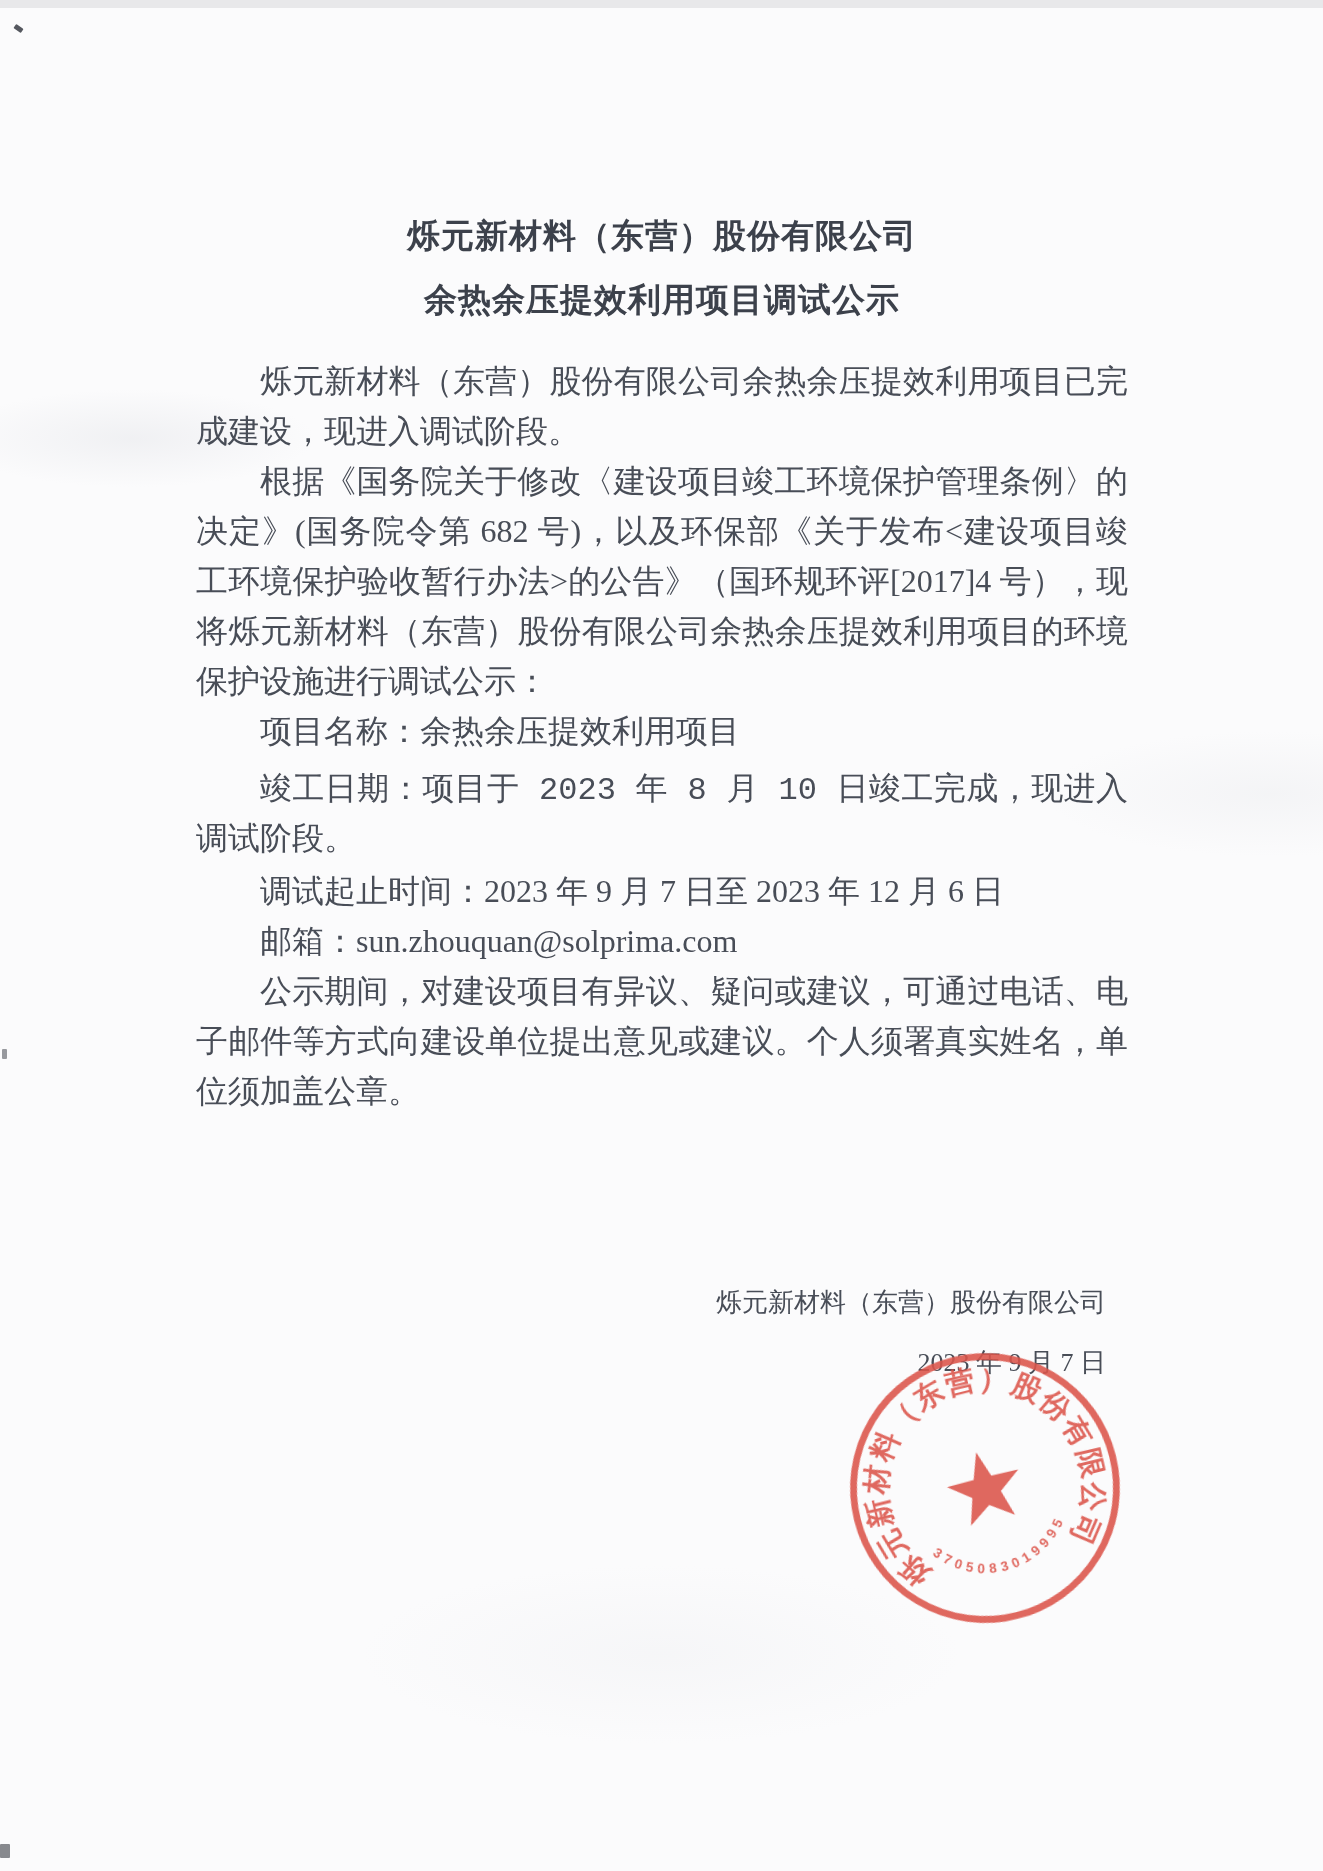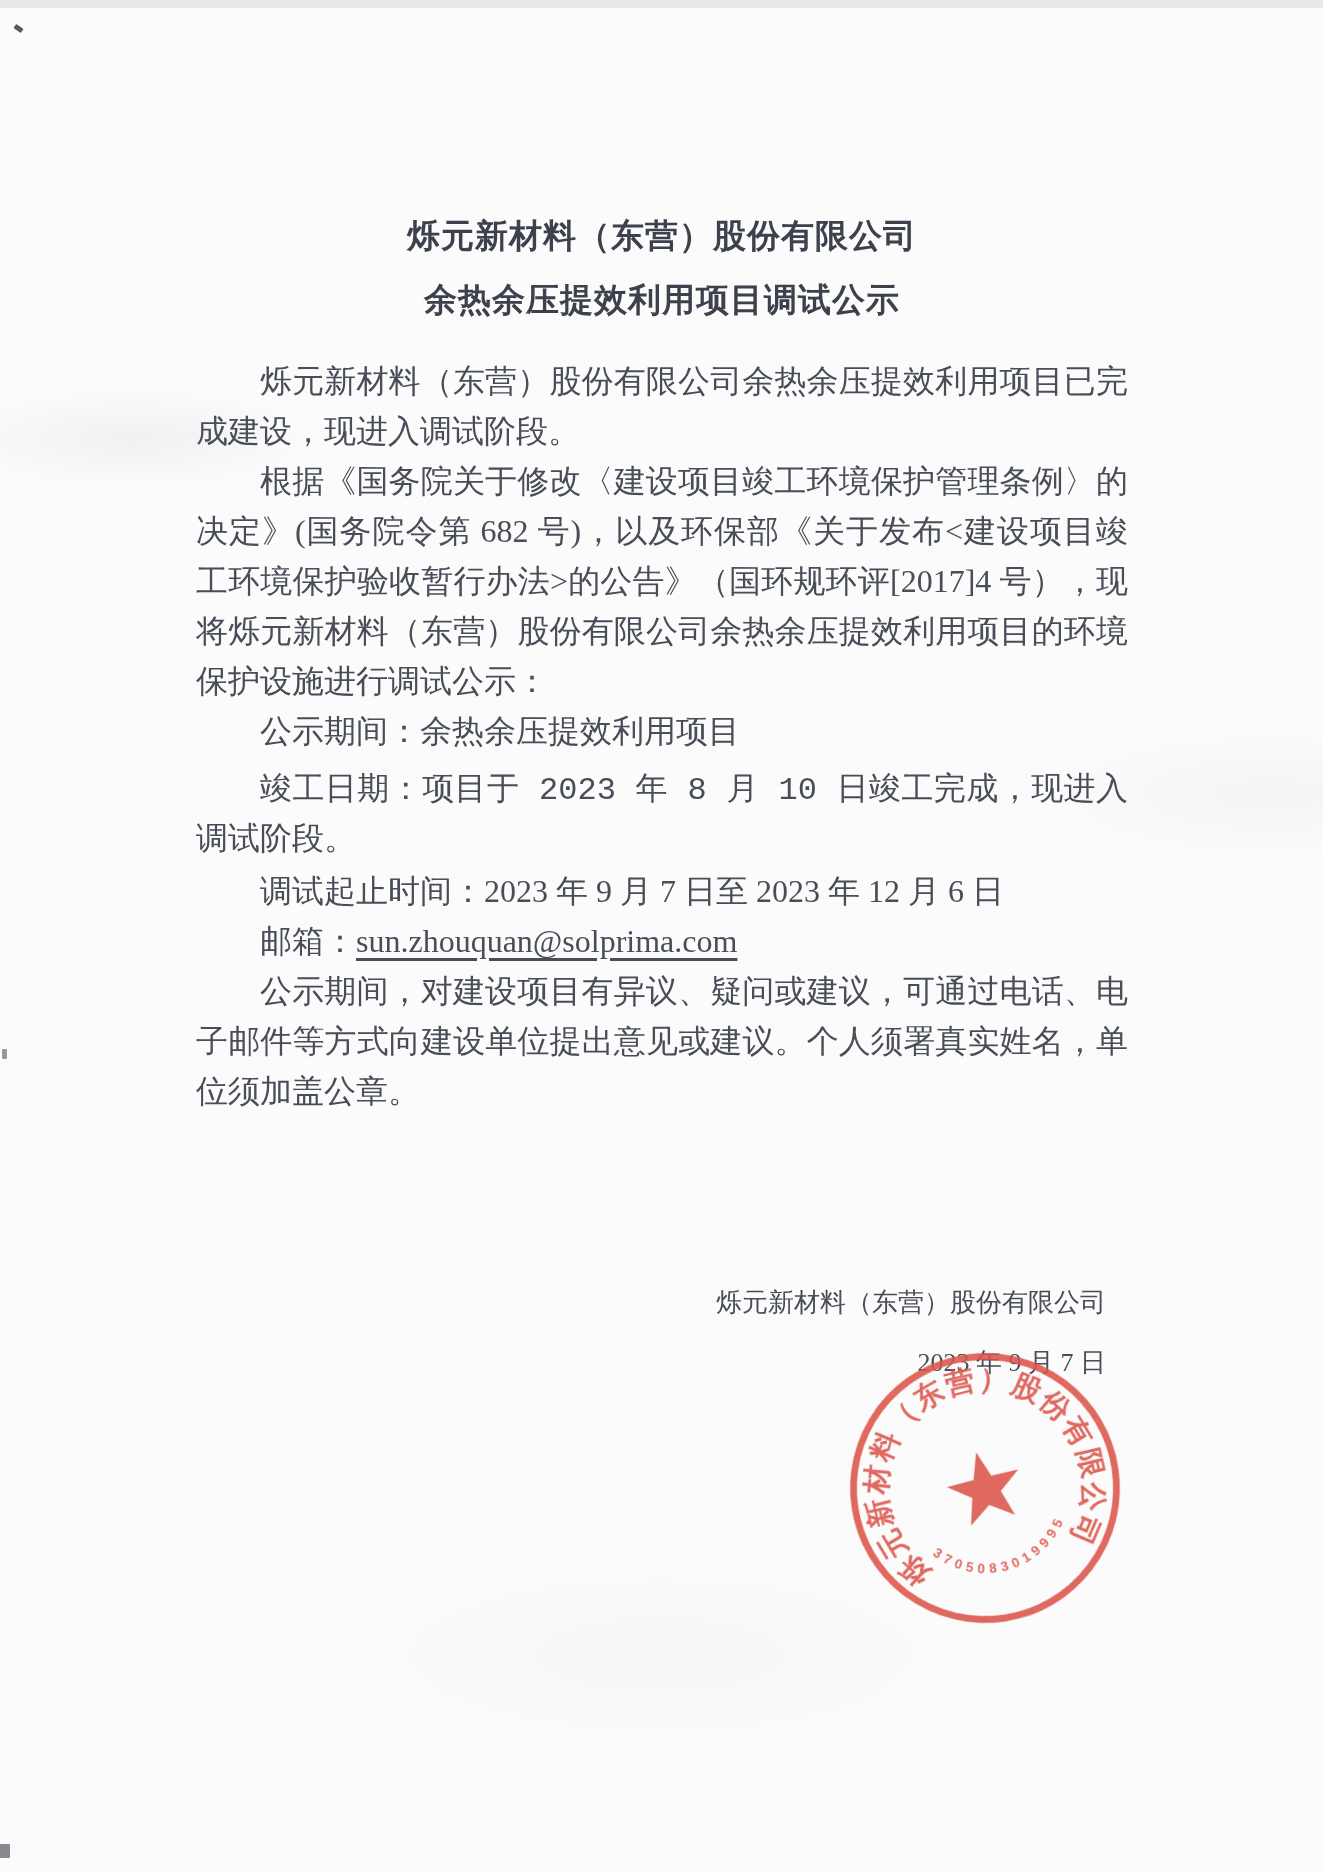--- a/index.html
+++ b/index.html
@@ -37,21 +37,20 @@
     display: block;
     text-align: center;
     font-size: 33px;
     line-height: 64px;
     letter-spacing: 1px;
   }
   .body { margin-top: 24px; font-size: 32px; line-height: 50px; text-align: justify; }
   .body p { margin: 0; text-indent: 2em; }
   .body p.gap-before { margin-top: 10px; font-family: Liberation Mono, monospace; }
   .email {
-    text-decoration: underline;
     text-underline-offset: 6px;
   }
   .signature {
     margin-top: 157px;
     font-size: 26px;
     line-height: 60px;
     text-align: right;
     padding-right: 22px;
   }
   .seal {
@@ -81,21 +80,21 @@
   <div class="content">
 
     <h1 class="title">
       <span class="title-line">烁元新材料（东营）股份有限公司</span>
       <span class="title-line">余热余压提效利用项目调试公示</span>
     </h1>
 
     <div class="body">
       <p>烁元新材料（东营）股份有限公司余热余压提效利用项目已完成建设，现进入调试阶段。</p>
       <p>根据《国务院关于修改〈建设项目竣工环境保护管理条例〉的决定》(国务院令第 682 号)，以及环保部《关于发布&lt;建设项目竣工环境保护验收暂行办法&gt;的公告》（国环规环评[2017]4 号），现将烁元新材料（东营）股份有限公司余热余压提效利用项目的环境保护设施进行调试公示：</p>
-      <p>公示期间：余热余压提效利用项目</p>
+      <p>项目名称：余热余压提效利用项目</p>
       <p class="gap-before">竣工日期：项目于 2023 年 8 月 10 日竣工完成，现进入调试阶段。</p>
       <p>调试起止时间：2023 年 9 月 7 日至 2023 年 12 月 6 日</p>
       <p><span>邮箱：</span><span class="email">sun.zhouquan@solprima.com</span></p>
       <p>公示期间，对建设项目有异议、疑问或建议，可通过电话、电子邮件等方式向建设单位提出意见或建议。个人须署真实姓名，单位须加盖公章。</p>
     </div>
 
     <div class="signature">
       <div>烁元新材料（东营）股份有限公司</div>
       <div>2023 年 9 月 7 日</div>
     </div>

